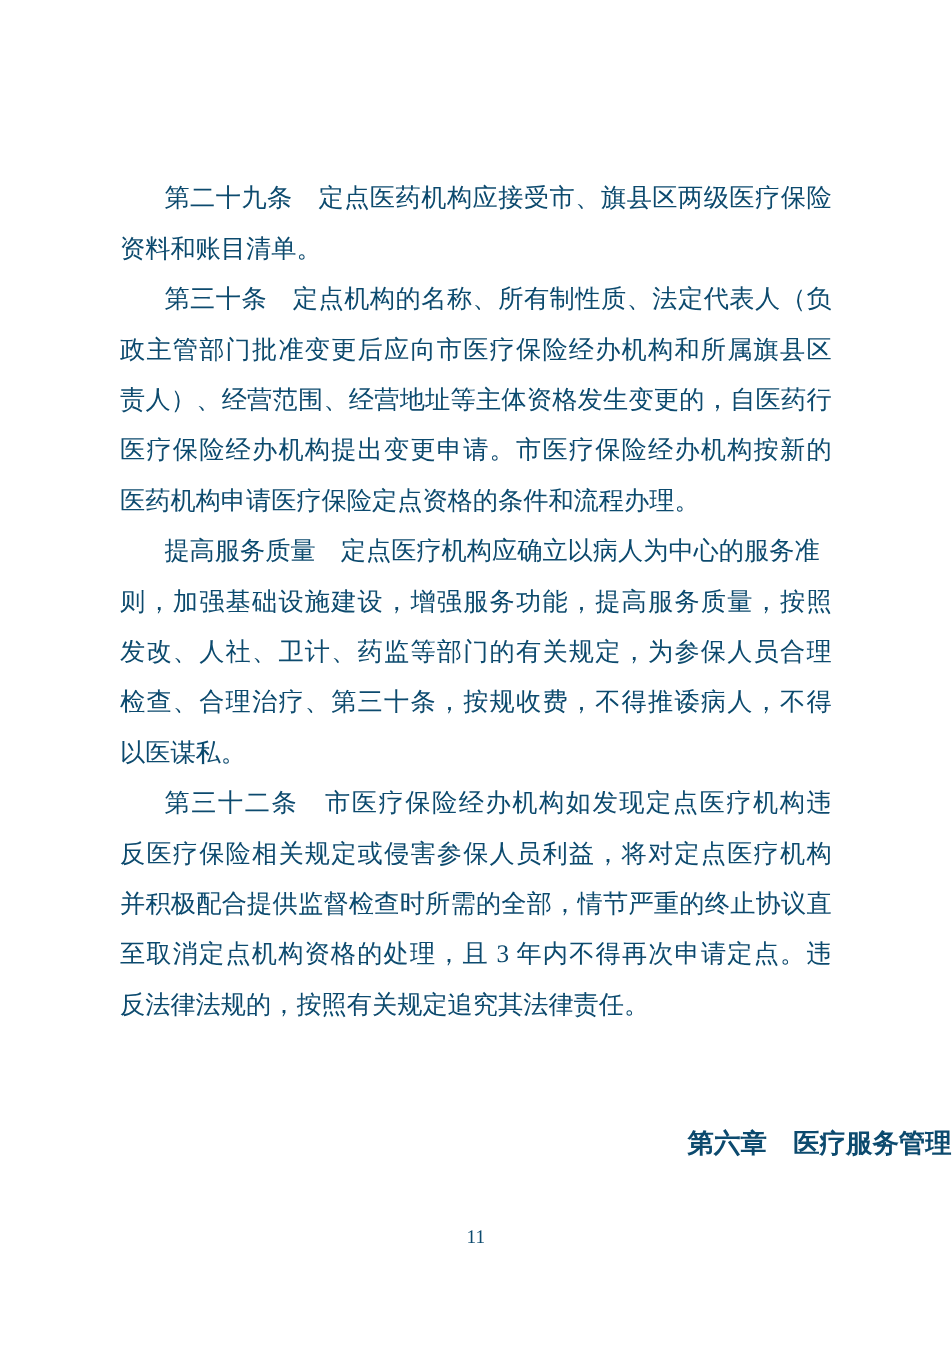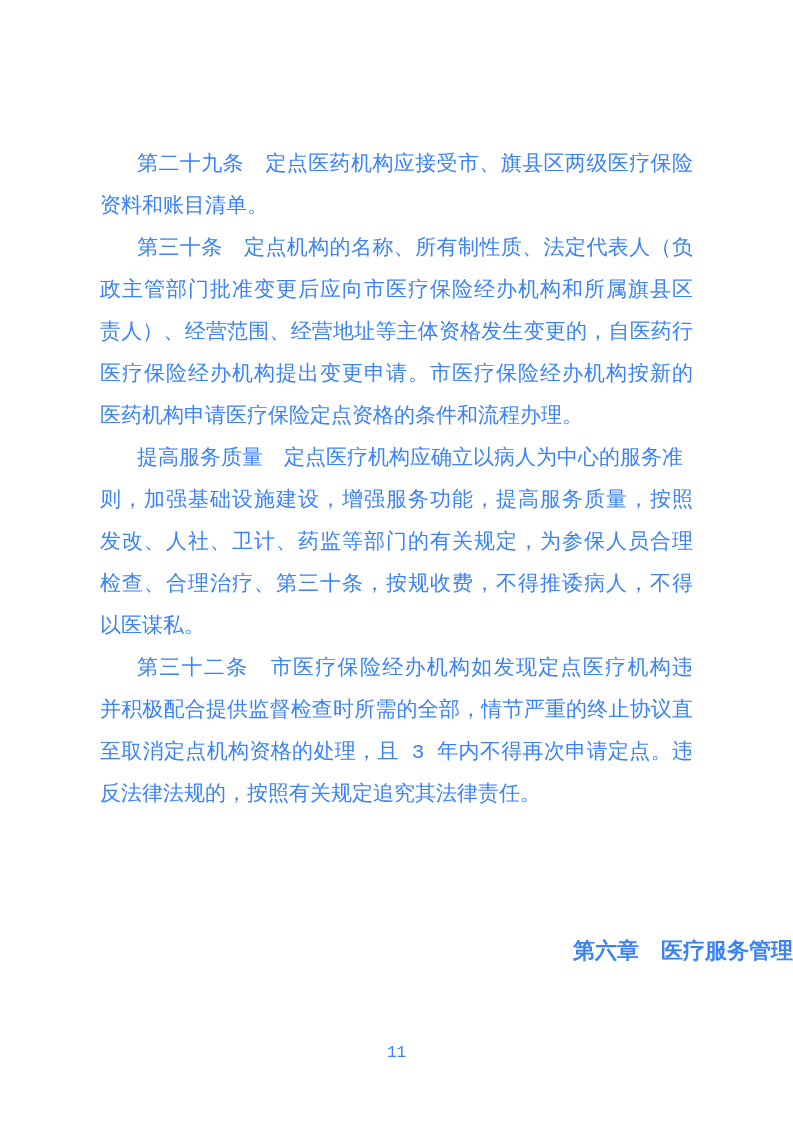--- a/index.html
+++ b/index.html
@@ -5,22 +5,22 @@
   html, body {
     margin: 0;
     padding: 0;
     background: #ffffff;
   }
   .page {
     position: relative;
     width: 793px;
     height: 1122px;
     background: #ffffff;
-    color: #3b82f6;
-    font-family: Liberation Mono, monospace;
+    color: #0c4a6e;
+    font-family: Liberation Serif, serif;
     overflow: hidden;
   }
   .doc-body {
     position: absolute;
     left: 100px;
     top: 144px;
     width: 593px;
     font-size: 21px;
     line-height: 42px;
   }
@@ -51,21 +51,20 @@
     line-height: 42px;
   }
   .page-number {
     position: absolute;
     left: 0;
     top: 1022px;
     width: 793px;
     text-align: center;
     font-size: 16px;
     line-height: 20px;
-    margin-top: 21px;
   }
 </style>
 </head>
 <body>
 
 <div class="page">
   <div class="doc-body" id="doc-body">
       <div class="para">
         <div class="line fill start">第二十九条　定点医药机构应接受市、旗县区两级医疗保险</div>
         <div class="line">资料和账目清单。</div>
@@ -79,20 +78,21 @@
       </div>
       <div class="para">
         <div class="line start">提高服务质量　定点医疗机构应确立以病人为中心的服务准</div>
         <div class="line fill">则，加强基础设施建设，增强服务功能，提高服务质量，按照</div>
         <div class="line fill">发改、人社、卫计、药监等部门的有关规定，为参保人员合理</div>
         <div class="line fill">检查、合理治疗、第三十条，按规收费，不得推诿病人，不得</div>
         <div class="line">以医谋私。</div>
       </div>
       <div class="para">
         <div class="line fill start">第三十二条　市医疗保险经办机构如发现定点医疗机构违</div>
+        <div class="line fill">反医疗保险相关规定或侵害参保人员利益，将对定点医疗机构</div>
         <div class="line fill">并积极配合提供监督检查时所需的全部，情节严重的终止协议直</div>
         <div class="line fill">至取消定点机构资格的处理，且 3 年内不得再次申请定点。违</div>
         <div class="line">反法律法规的，按照有关规定追究其法律责任。</div>
       </div>
     </div>
   <div class="chapter-heading">第六章　医疗服务管理</div>
   <div class="page-number">11</div>
 </div>
 
 </body></html>

